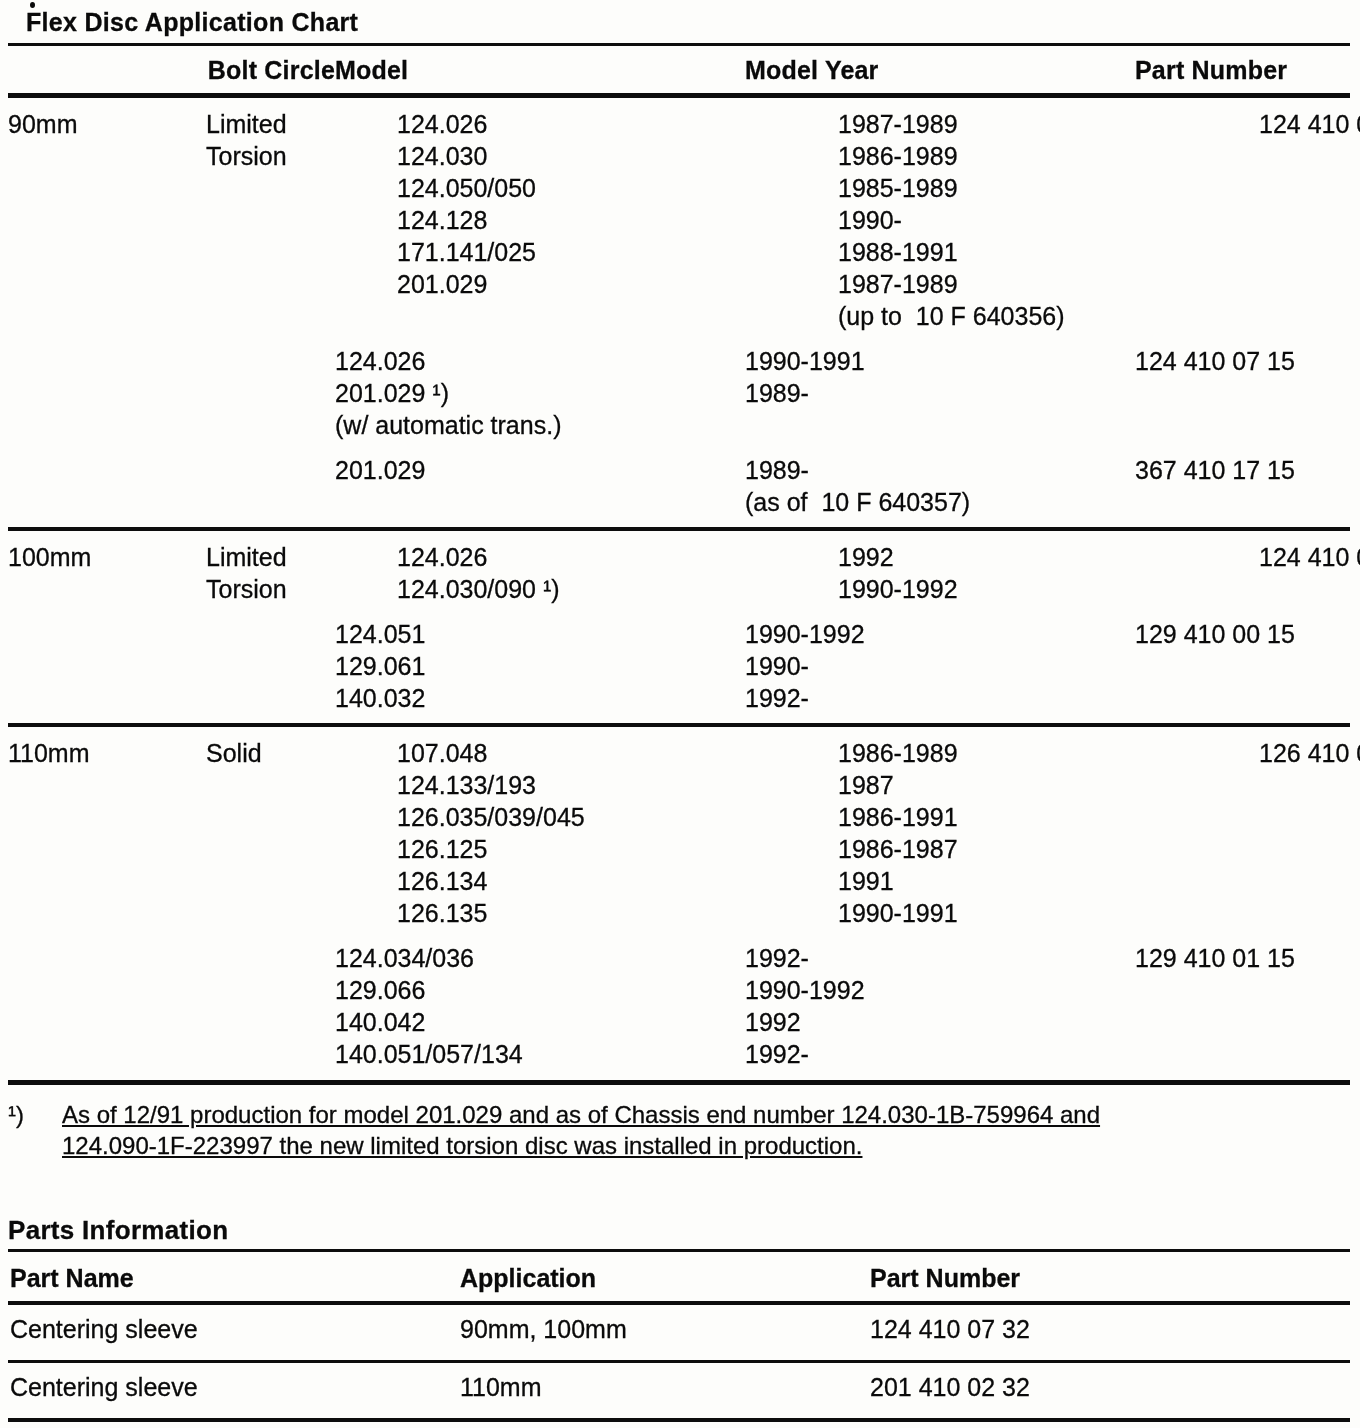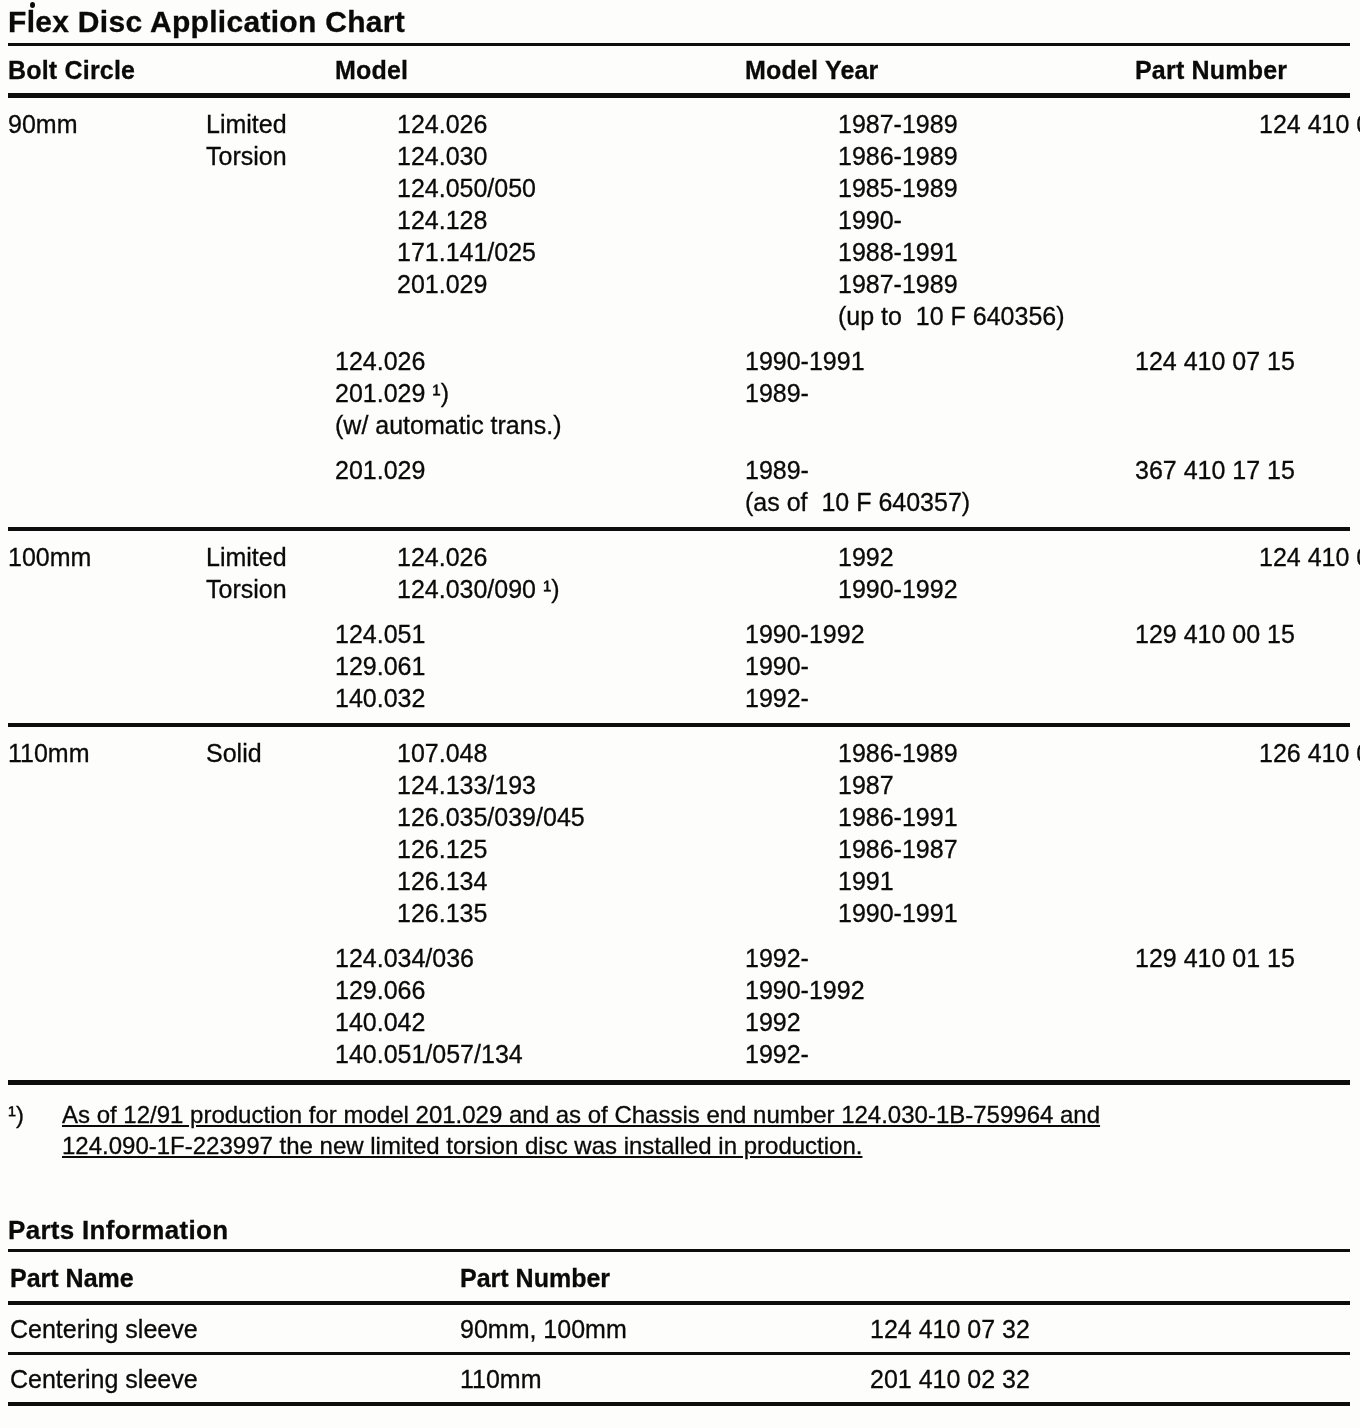--- a/index.html
+++ b/index.html
@@ -20,43 +20,44 @@
     padding: 6px 10px 0 8px;
   }
   .artifact-dot {
     position: absolute;
     left: 30px; top: 2px;
     width: 5px; height: 6px;
     background: #0a0a0a;
     border-radius: 50%;
   }
   .doc-title {
-    font-size: 30px;
+    font-size: 25px;
     font-weight: 700;
     line-height: 32px;
     letter-spacing: 0.3px;
+    margin-left: 18px;
   }
   .rule { background: #0d0d0d; border: 0; margin: 0; }
   .rule-thin   { height: 3px; }
   .rule-medium { height: 4px; }
   .rule-thick  { height: 5px; }
   .title-rule  { margin-top: 5px; }
 
   
   .chart-grid-row {
     display: grid;
     grid-template-columns: 167px 160px 410px 390px 1fr;
   }
   .chart-header-row {
     padding: 10px 0 8px 0;
     font-size: 25px;
     font-weight: 700;
     letter-spacing: 0.2px;
   }
-  .hdr-bolt-circle { grid-column: 1 / 3; }
+  .hdr-bolt-circle { grid-column: 1 / 3; text-align: right; }
   .cell { font-size: 25px; line-height: 32px; }
   .cell .line { min-height: 32px; white-space: pre; }
   .block-row { margin-top: 13px; }
   .chart-section .block-row:first-child { margin-top: 10px; gap: 31px; }
   .section-divider { margin-top: 9px; }
   .chart-bottom-rule { margin-top: 10px; }
 
   
   .footnote {
     display: flex;
@@ -79,21 +80,21 @@
   .parts-grid-row {
     display: grid;
     grid-template-columns: 450px 410px 1fr;
   }
   .parts-header-row {
     padding: 12px 0 8px 0;
     font-size: 25px;
     font-weight: 700;
   }
   .parts-data-row {
-    padding: 10px 0 8px 0;
+    padding: 10px 0 16px 0;
     font-size: 25px;
   }
   .parts-cell { padding-left: 2px; }
 </style>
 </head>
 <body>
 
 <div class="artifact-dot"></div>
 
 <div class="page">
@@ -270,20 +271,21 @@
       <div class="line">As of 12/91 production for model 201.029 and as of Chassis end number 124.030-1B-759964 and</div>
       <div class="line">124.090-1F-223997 the new limited torsion disc was installed in production.</div>
     </div>
   </div>
 
   <div class="parts-heading">Parts Information</div>
   <div class="rule rule-thin parts-heading-rule"></div>
 
   <div class="parts-grid-row parts-header-row">
     <div class="parts-cell">Part Name</div>
+    <div class="parts-cell">Application</div>
     <div class="parts-cell">Part Number</div>
   </div>
   <div class="rule rule-medium"></div>
 
   <div id="parts-rows">
       <div class="parts-grid-row parts-data-row">
         <div class="parts-cell">Centering sleeve</div>
         <div class="parts-cell">90mm, 100mm</div>
         <div class="parts-cell">124 410 07 32</div>
       </div>

